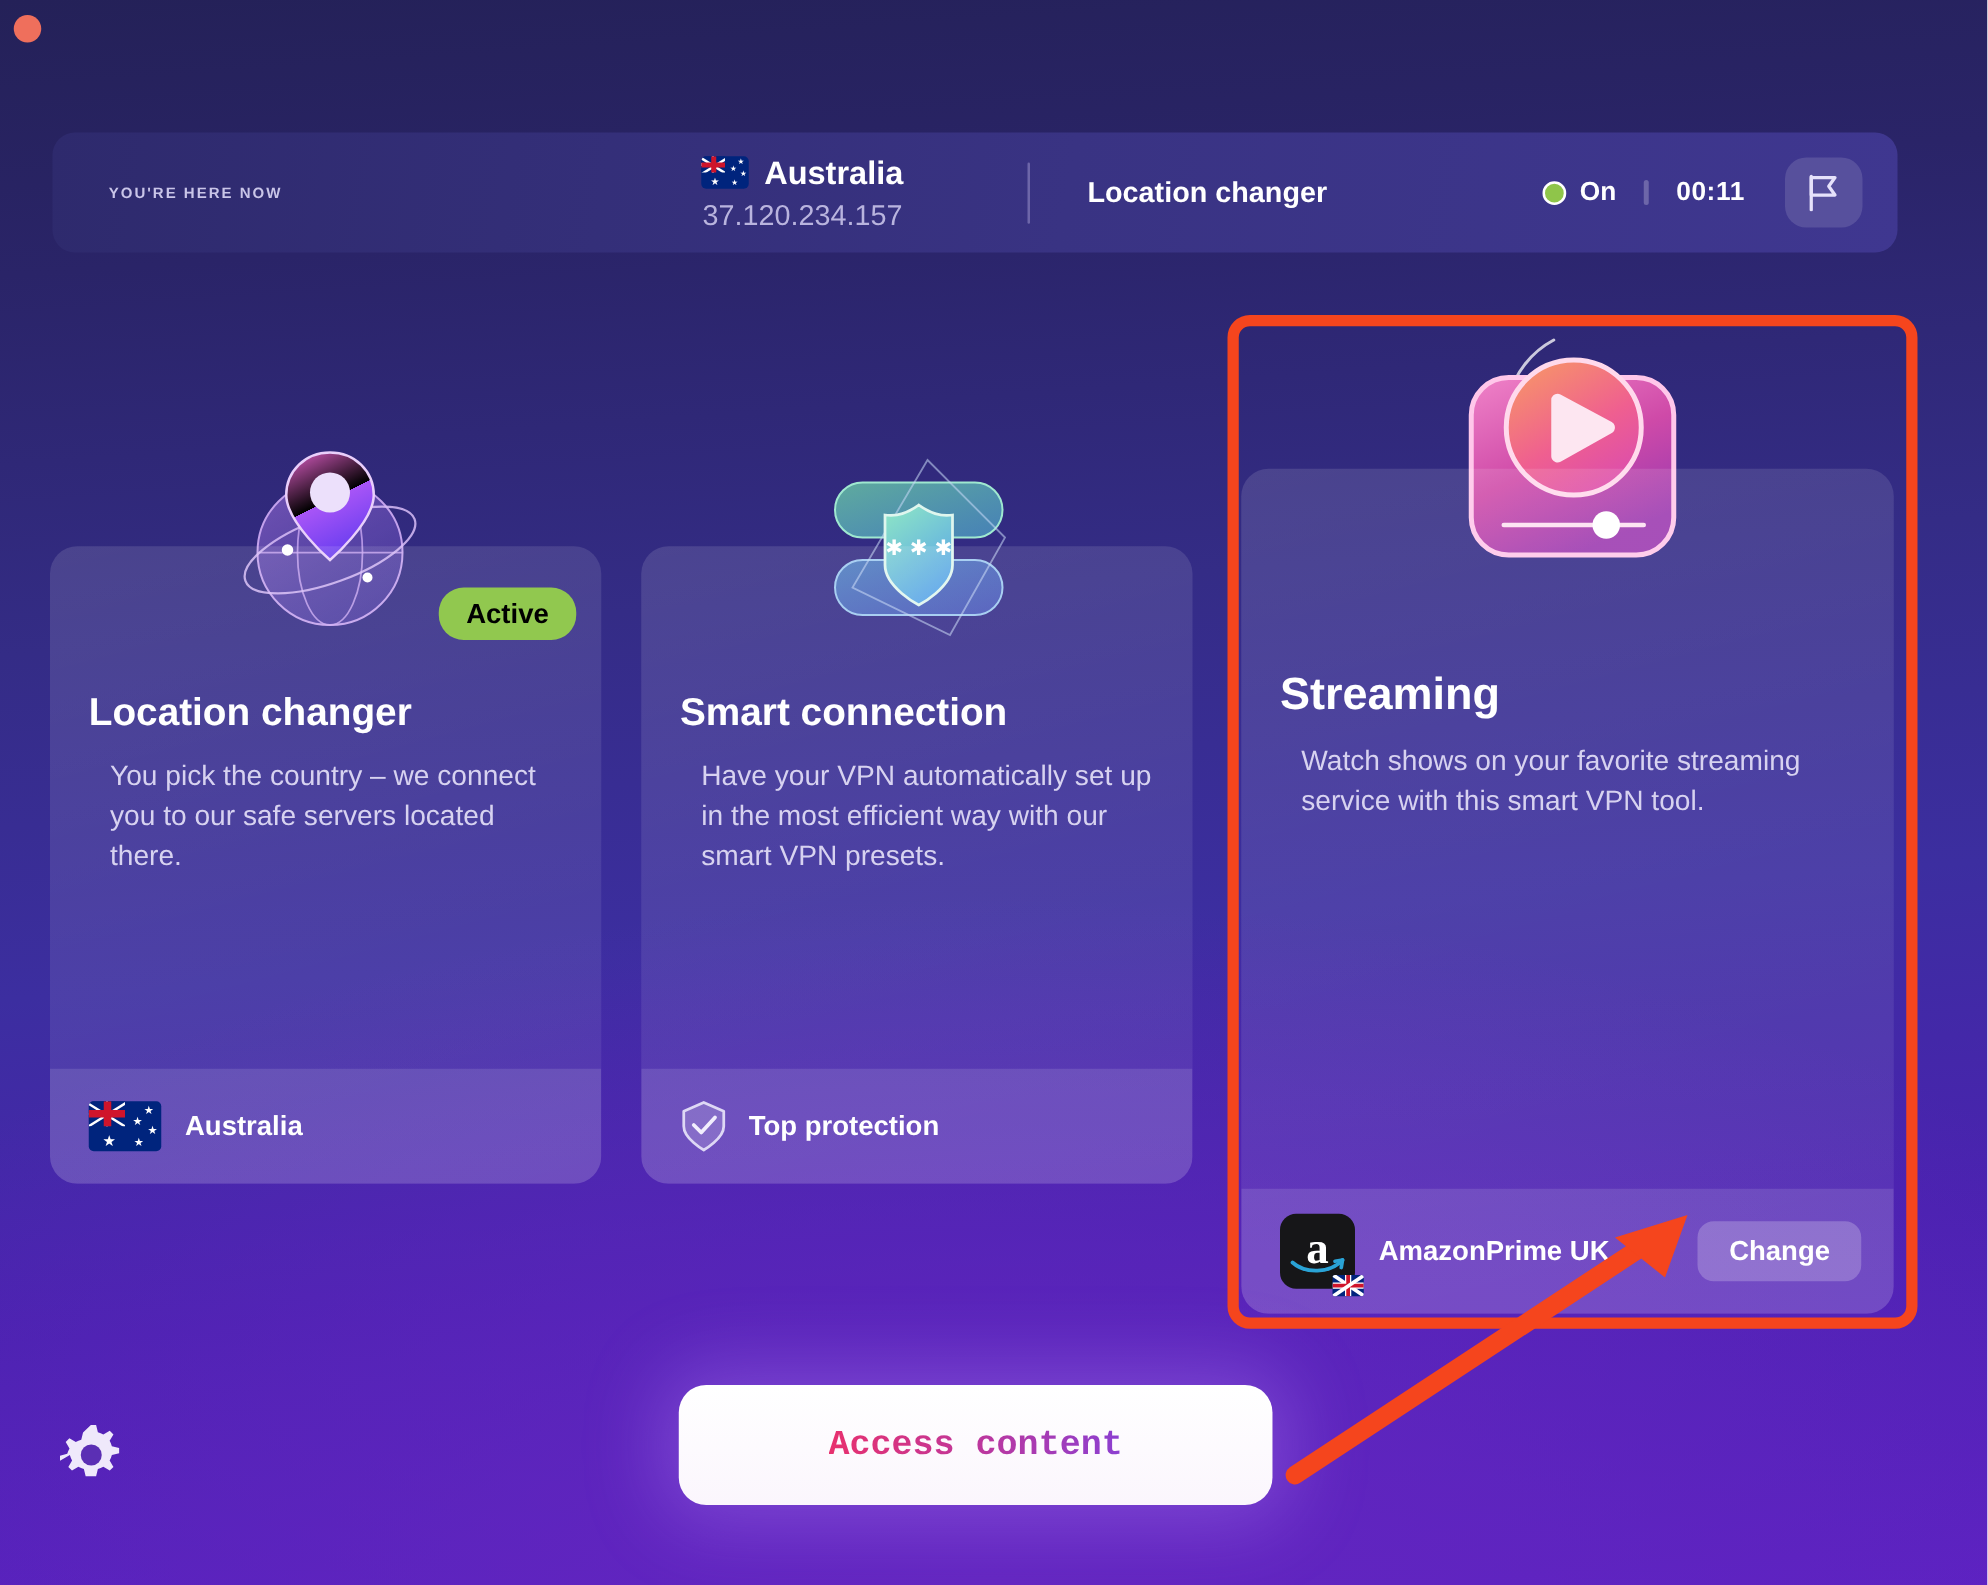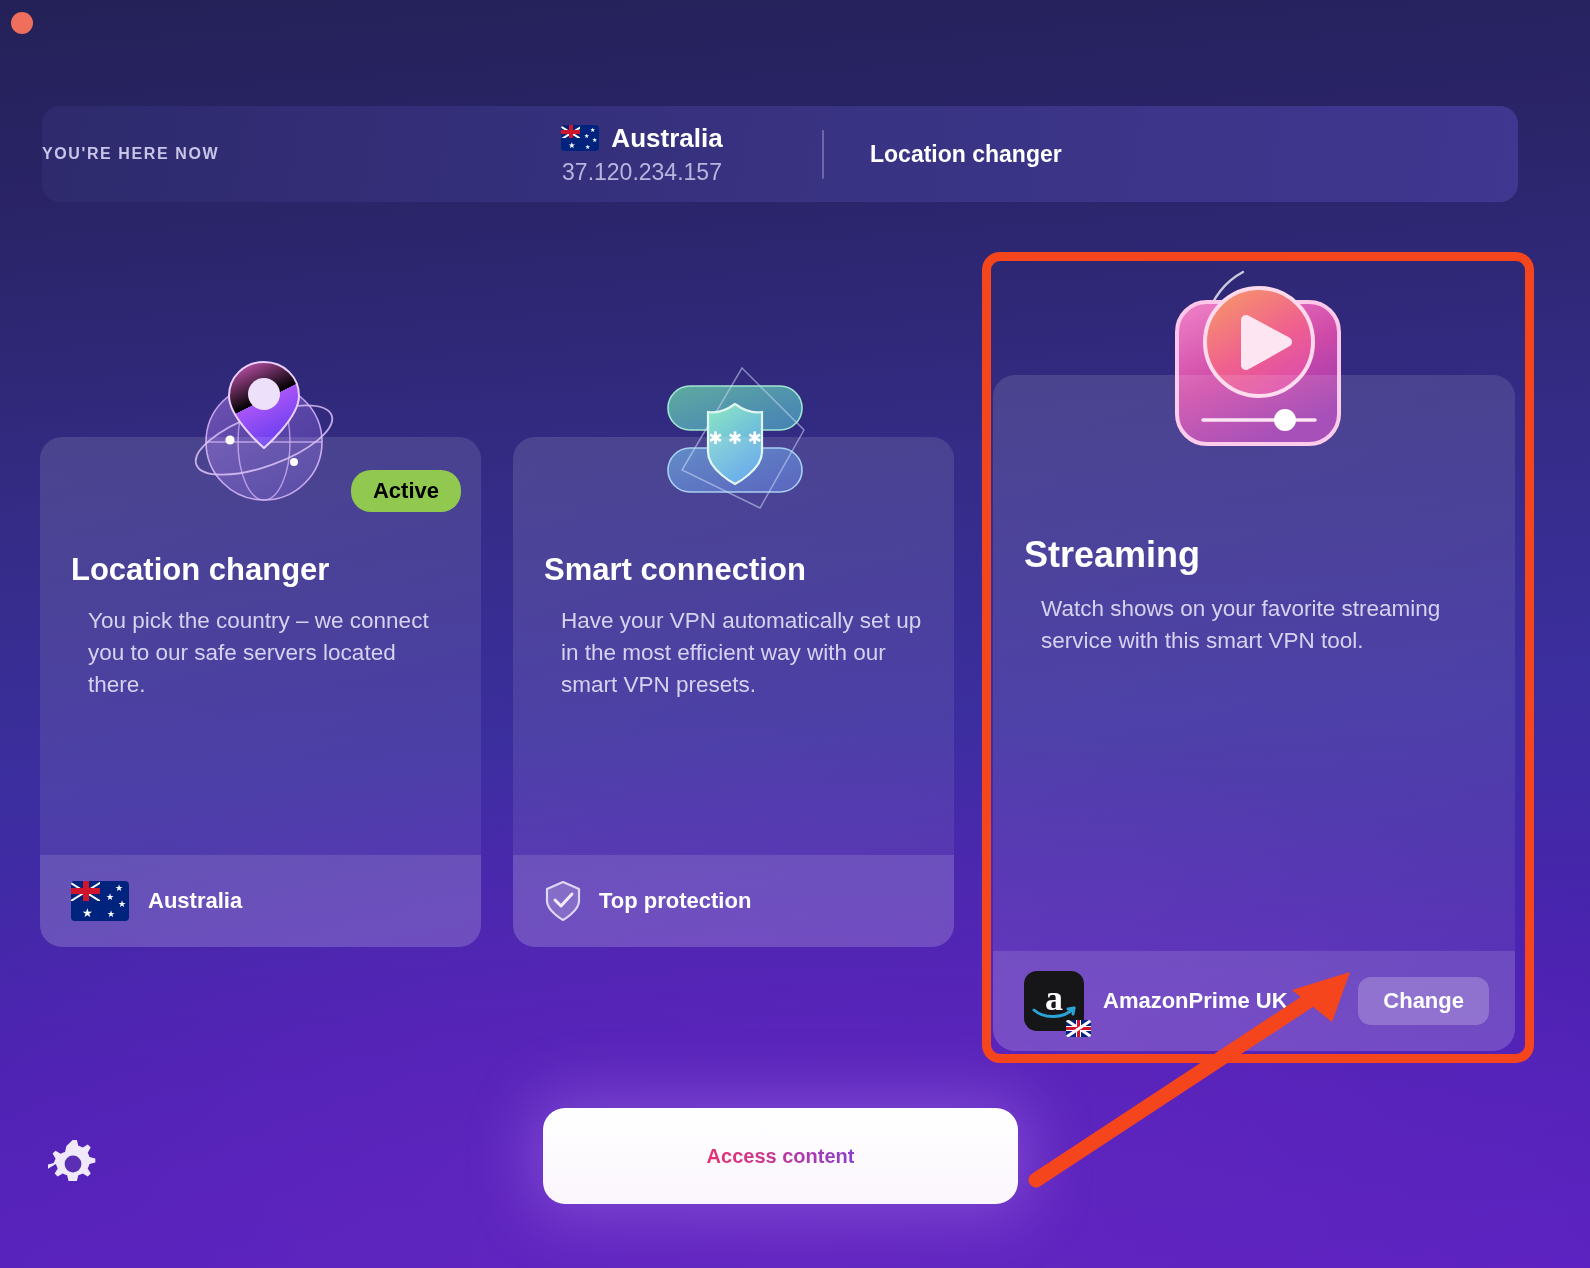--- a/index.html
+++ b/index.html
@@ -29,22 +29,22 @@
 
   
   .statusbar {
     position: absolute; left: 42px; top: 106px;
     width: 1476px; height: 96px;
     border-radius: 18px;
     background: linear-gradient(100deg, #2e2a6d 0%, #393383 55%, #3f3790 100%);
     display: flex; align-items: center;
   }
   .sb-here {
-    color: #c9c5e8; font-size: 16px; font-weight: 700;
-    letter-spacing: 1.6px; 
+    color: #c9c5e8; font-size: 12px; font-weight: 700;
+    letter-spacing: 1.6px; margin-left: 45px;
   }
   .sb-country-block {
     position: absolute; left: 455px; top: 0; height: 96px;
     display: flex; flex-direction: column; align-items: center;
     justify-content: center; width: 290px;
   }
   .sb-country-row { display: flex; align-items: center; gap: 12px; }
   .sb-country-name { color: #ffffff; font-size: 26px; font-weight: 700; }
   .sb-ip { color: #b9b4de; font-size: 23px; margin-top: 5px; font-weight: 400;}
   .sb-divider {
@@ -194,22 +194,22 @@
 
   .access-btn {
     position: absolute; left: 543px; top: 1108px;
     width: 475px; height: 96px; border: none; border-radius: 22px;
     background: linear-gradient(180deg, #ffffff 0%, #fbf6fd 100%);
     box-shadow: 0 0 62px 14px rgba(190,140,255,0.32);
     display: flex; align-items: center; justify-content: center;
     cursor: pointer;
   }
   .access-btn span {
-    font-size: 20px; font-weight: 700;
-    font-family: Liberation Sans, sans-serif;
+    font-size: 28px; font-weight: 700;
+    font-family: Liberation Mono, monospace;
     background: linear-gradient(90deg, #e8306e 0%, #c0379a 48%, #8b3fd1 100%);
     -webkit-background-clip: text; background-clip: text;
     -webkit-text-fill-color: transparent; color: #c0379a;
   }
 
   
   .highlight-box {
     position: absolute; left: 982px; top: 252px;
     width: 552px; height: 811px;
     border: 9px solid #f5451d; border-radius: 18px;
@@ -243,20 +243,34 @@
           <div class="star" style="left:7px;bottom:1px;font-size:8px;">★</div>
         </div>
         <div class="sb-country-name">Australia</div>
       </div>
       <div class="sb-ip">37.120.234.157</div>
     </div>
 
     <div class="sb-divider"></div>
     <div class="sb-mode">Location changer</div>
 
+    <div class="sb-right">
+      <div class="sb-dot-wrap">
+        <div class="sb-dot"></div>
+        <div class="sb-on">On</div>
+      </div>
+      <div class="sb-pipe"></div>
+      <div class="sb-timer">00:11</div>
+      <div class="sb-flagbtn">
+        <svg width="26" height="30" viewBox="0 0 26 30">
+          <path d="M3 2 L3 29" stroke="#e6e2fb" stroke-width="2.6" stroke-linecap="round" fill="none"></path>
+          <path d="M3 3 L22 3 L17 10 L22 17 L3 17 Z" stroke="#e6e2fb" stroke-width="2.6" fill="none" stroke-linejoin="round"></path>
+        </svg>
+      </div>
+    </div>
   </div>
 
   <svg class="illus" id="illus1" viewBox="0 0 160 160">
     <defs>
       <linearGradient id="gpin" x1="0" y1="0" x2="0.4" y2="1">
         <stop offset="0%" stop-color="#e05fc8"></stop>
           <stop offset="55%" stop-color="#a martial"></stop>
         <stop offset="55%" stop-color="#a855f7"></stop>
           <stop offset="100%" stop-color="#6d3ff0"></stop>
       </linearGradient>

